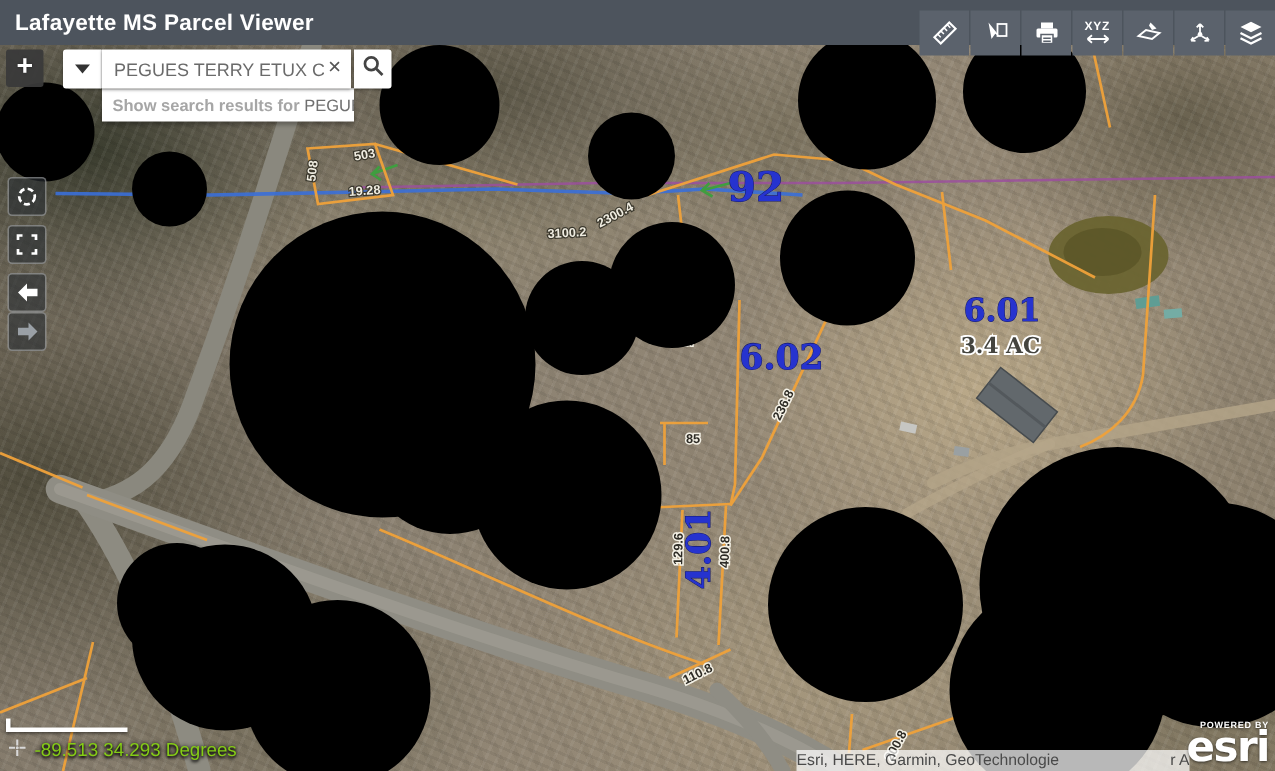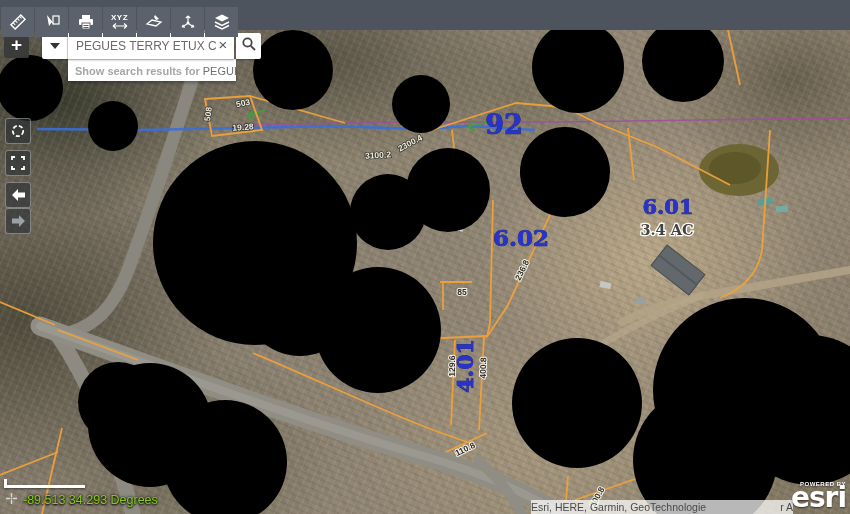--- a/index.html
+++ b/index.html
@@ -256,20 +256,21 @@
       <circle cx="150" cy="395" r="62"></circle>
       <circle cx="225" cy="432" r="62"></circle>
       <circle cx="577" cy="373" r="65"></circle>
       <circle cx="745" cy="360" r="92"></circle>
       <circle cx="705" cy="430" r="72"></circle>
       <circle cx="810" cy="380" r="75"></circle>
     </g>
   </svg>
 
   <div class="header">
+    <div class="header-title">Lafayette MS Parcel Viewer</div>
     <div class="header-tools">
       <div class="tool-btn">
         <span>
           <svg width="18" height="18" viewBox="0 0 18 18">
               <g transform="rotate(-45 9 9)">
                 <rect x="2" y="6" width="14" height="6" fill="none" stroke="#fff" stroke-width="1.4"></rect>
                 <path d="M5,6 V9 M8,6 V9 M11,6 V9 M14,6 V9" stroke="#fff" stroke-width="1"></path>
               </g>
             </svg>
         </span>

